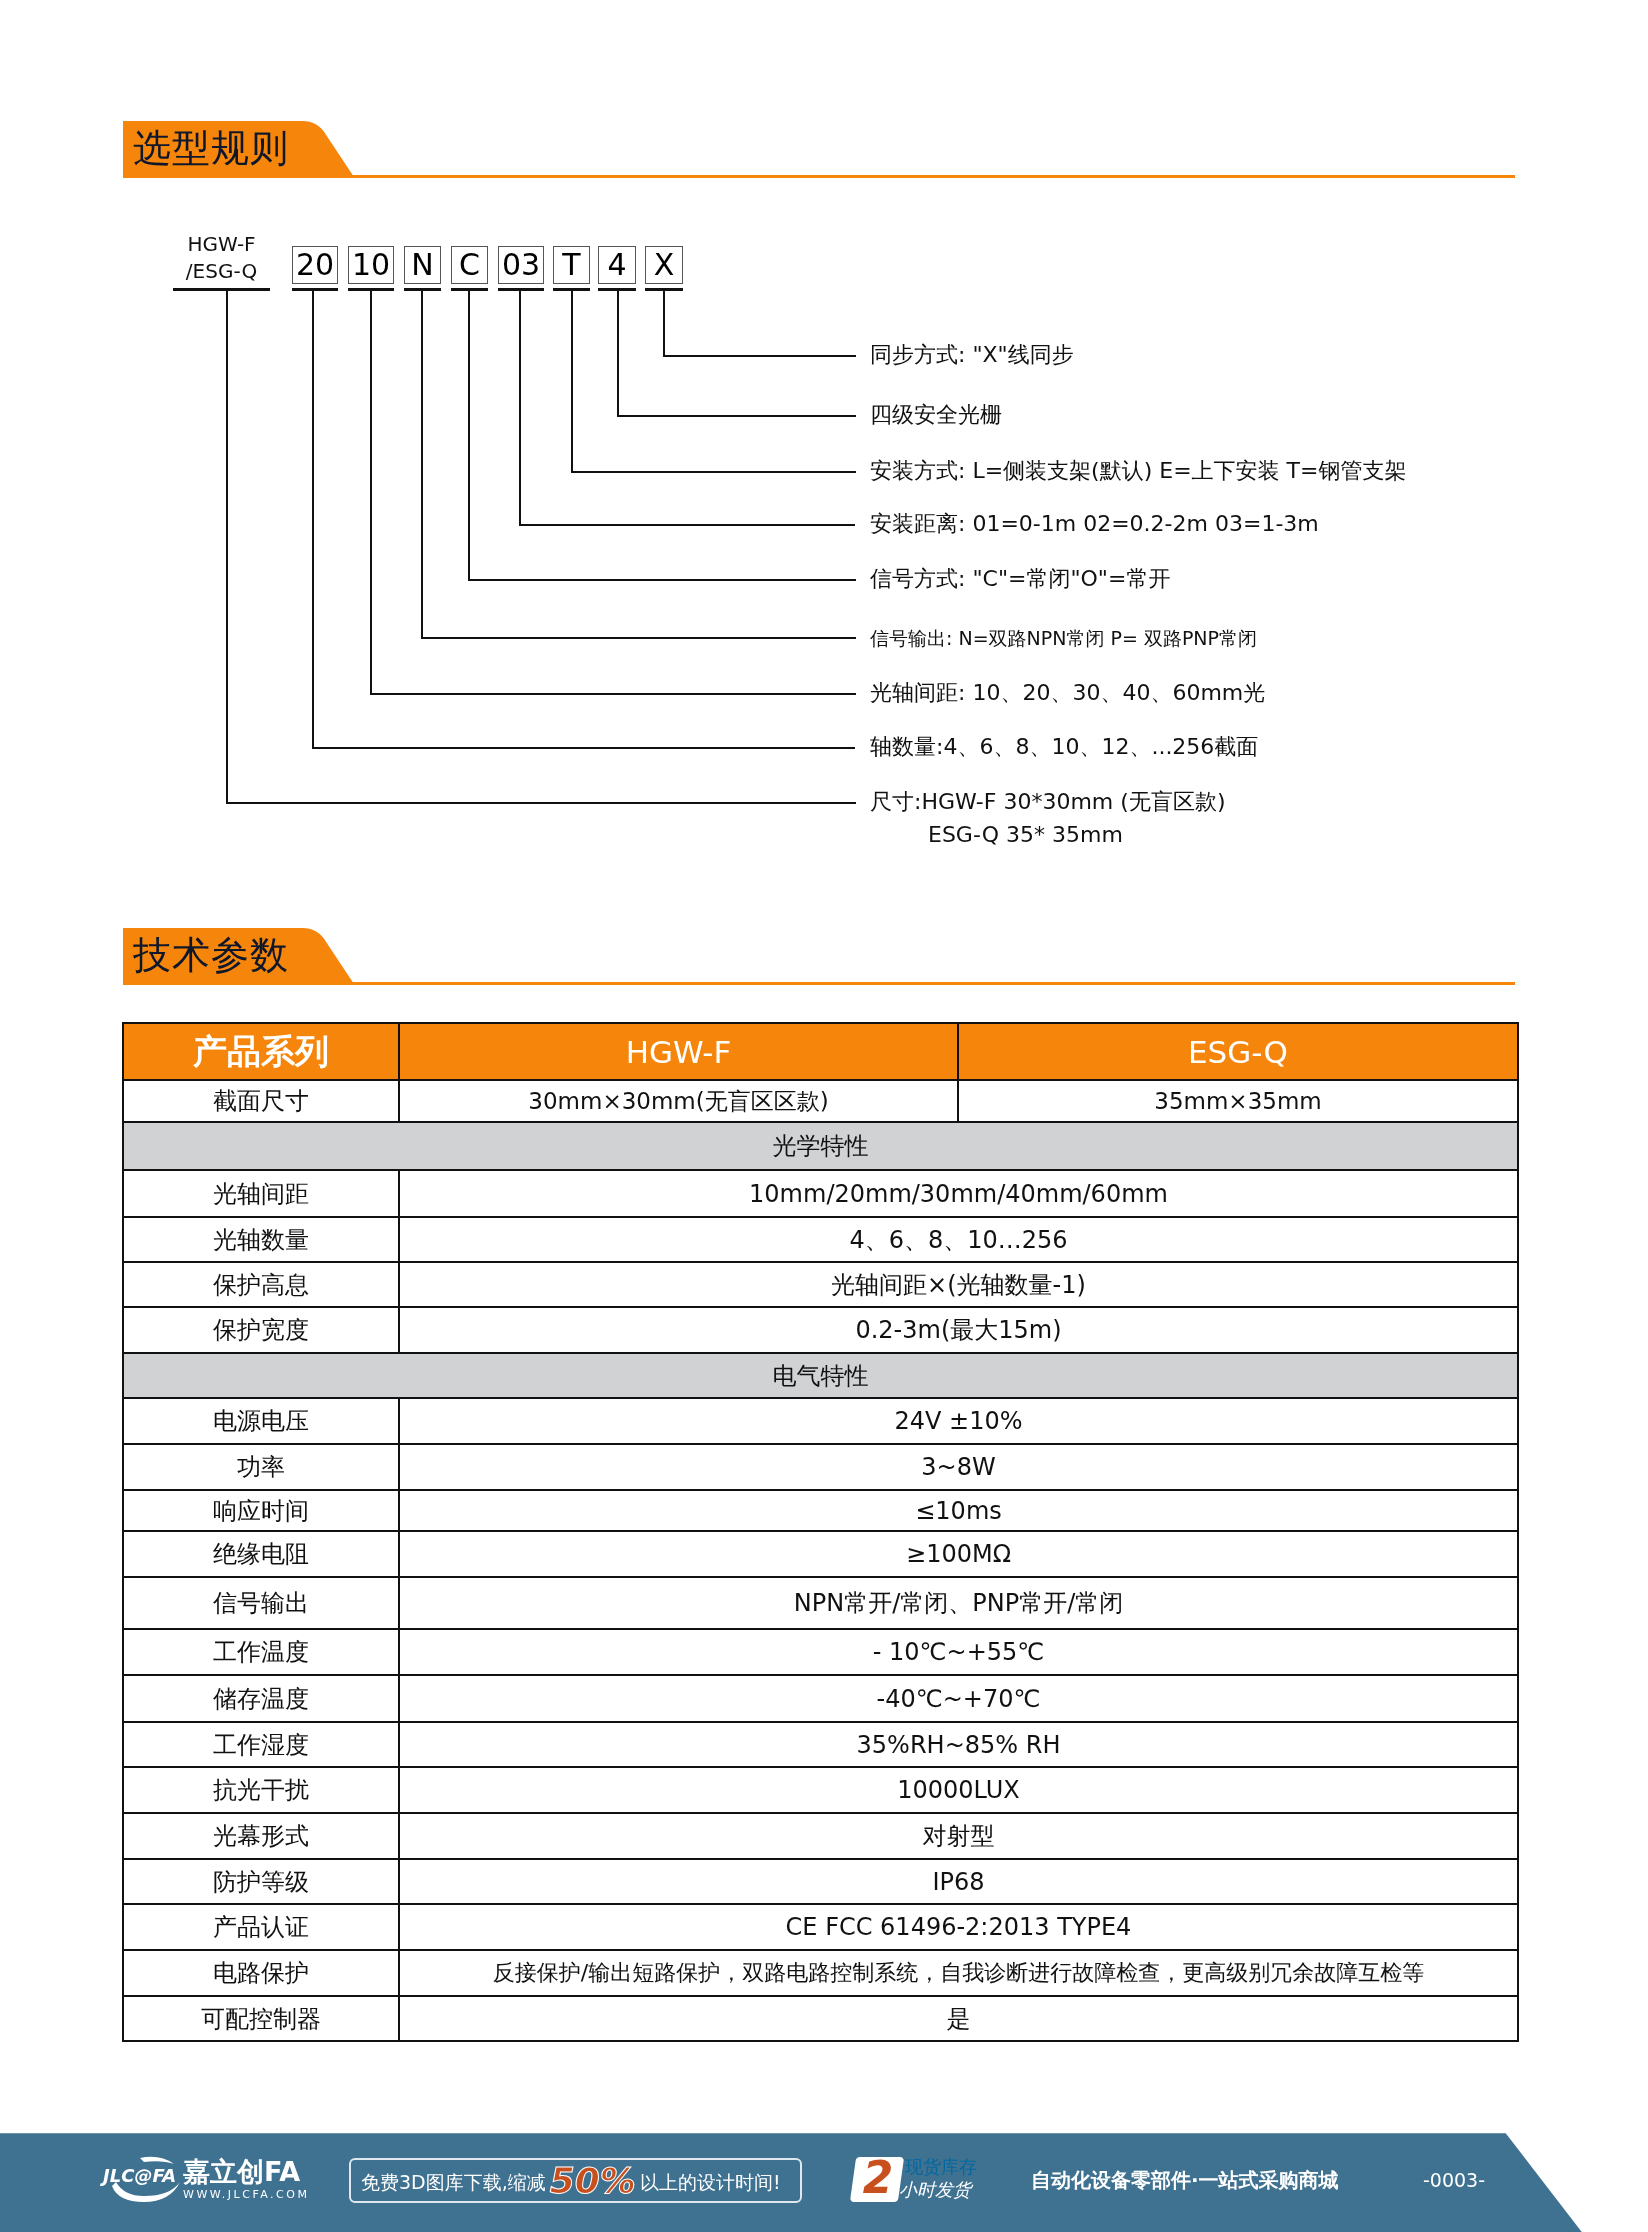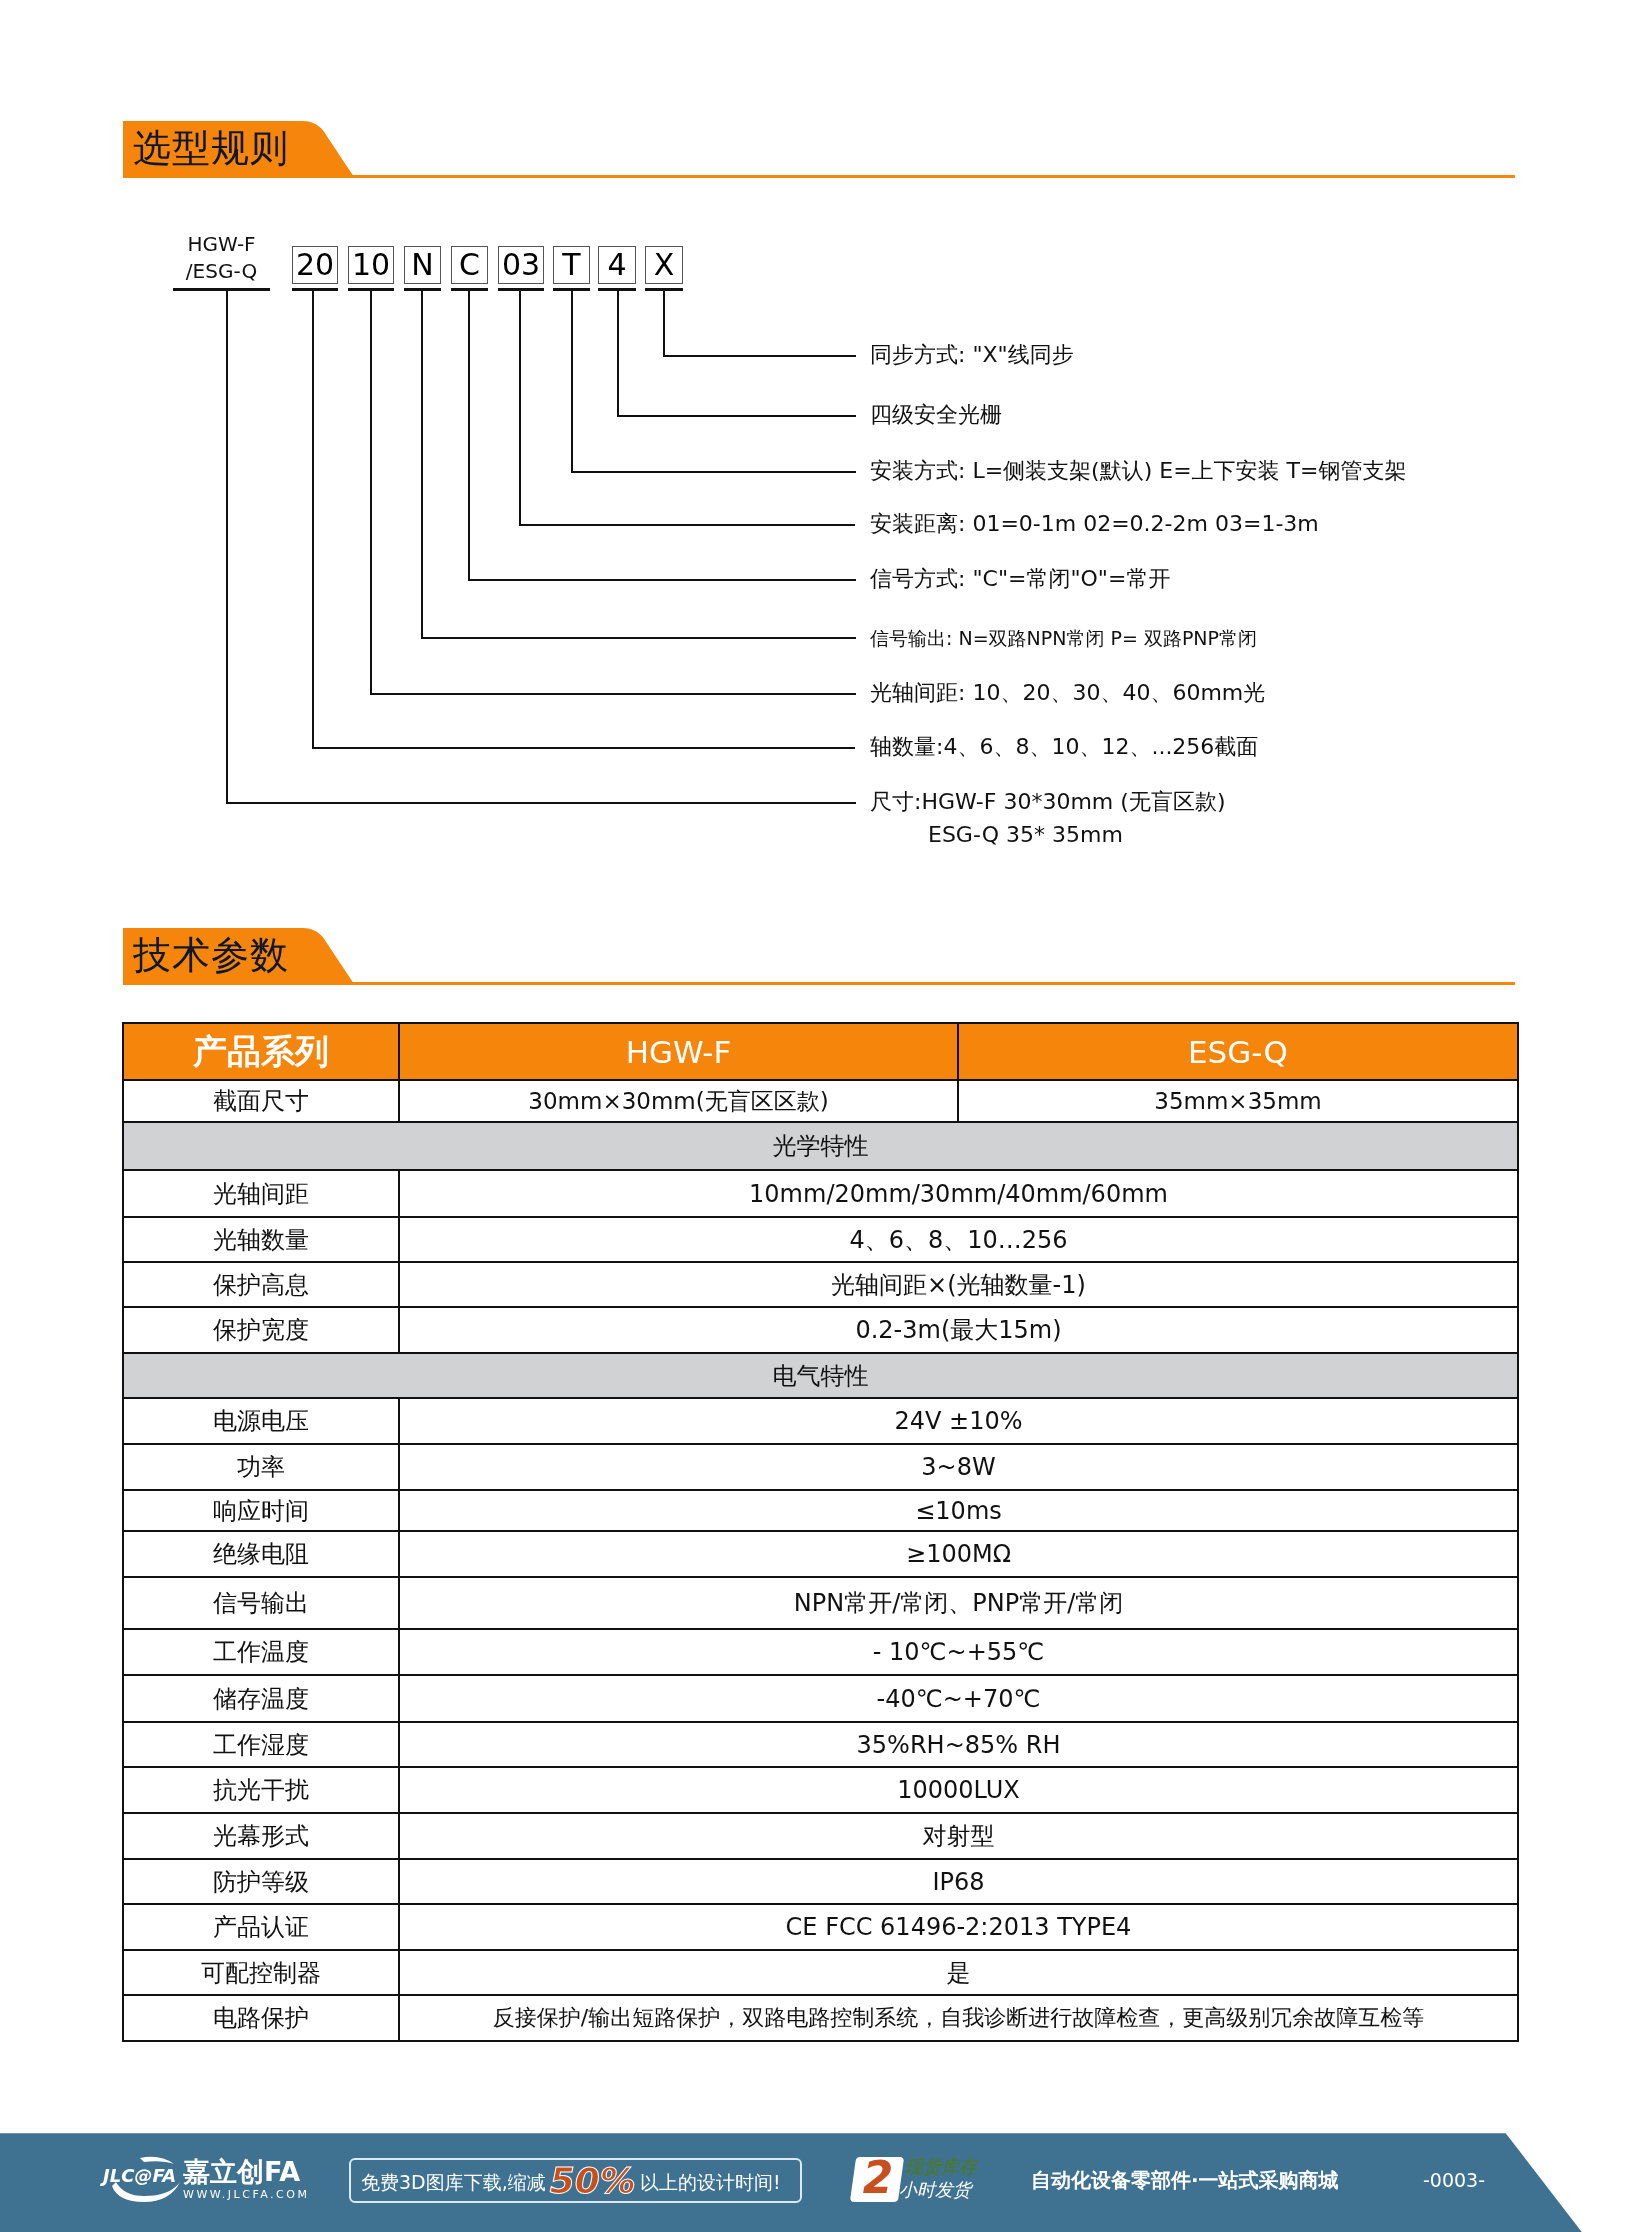--- a/index.html
+++ b/index.html
@@ -189,27 +189,27 @@
         <td colspan="2">对射型</td>
       </tr>
   <tr style="height:45px;">
         <td>防护等级</td>
         <td colspan="2">IP68</td>
       </tr>
   <tr style="height:46px;">
         <td>产品认证</td>
         <td colspan="2">CE FCC 61496-2:2013 TYPE4</td>
       </tr>
+  <tr style="height:46px;">
+        <td>电路保护</td>
+        <td colspan="2" style="font-size:22px;">反接保护/输出短路保护，双路电路控制系统，自我诊断进行故障检查，更高级别冗余故障互检等</td>
+      </tr>
   <tr style="height:45px;">
         <td>可配控制器</td>
         <td colspan="2">是</td>
-      </tr>
-  <tr style="height:46px;">
-        <td>电路保护</td>
-        <td colspan="2" style="font-size:22px;">反接保护/输出短路保护，双路电路控制系统，自我诊断进行故障检查，更高级别冗余故障互检等</td>
       </tr>
 </tbody>
   </table>
 
 <div class="footer">
   <svg class="bg" width="1649" height="100" viewBox="0 0 1657 100">
     <polygon points="0,0 1513,0 1590,100 0,100" fill="#3f7191"></polygon>
   </svg>
 </div>
 
@@ -222,18 +222,18 @@
 <div class="abs" style="left:103px; top:2165px; font-size:18px; font-weight:bold; font-style:italic; color:#fff; white-space:nowrap;">JLC@FA</div>
 <div class="abs" style="left:183px; top:2157px; font-size:27px; font-weight:bold; color:#fff; white-space:nowrap; line-height:30px;">嘉立创FA</div>
 <div class="abs" style="left:183px; top:2188px; font-size:11px; letter-spacing:2.5px; color:#fff; white-space:nowrap;">WWW.JLCFA.COM</div>
 
 <div class="promo">
   <span style="margin-left:10px;">免费3D图库下载,缩减</span><span class="pct">50%</span><span>以上的设计时间!</span>
 </div>
 
 <div class="abs" style="left:853px; top:2157px; width:48px; height:45px; background:#fff; border-radius:4px; transform:skewX(-8deg);"></div>
 <div class="abs" style="left:858px; top:2152px; width:40px; text-align:center; font-size:44px; line-height:52px; font-weight:bold; font-style:italic; color:#c8501f;">2</div>
-<div class="abs" style="left:905px; top:2156px; font-size:18px; font-style:italic; color:#4d7c0f; line-height:22px; white-space:nowrap;">现货库存</div>
+<div class="abs" style="left:905px; top:2156px; font-size:18px; color:#0369a1; line-height:22px; white-space:nowrap;">现货库存</div>
 <div class="abs" style="left:899px; top:2179px; font-size:18px; font-style:italic; color:#fff; line-height:22px; white-space:nowrap;">小时发货</div>
 
 <div class="abs" style="left:1031px; top:2167px; font-size:20px; font-weight:bold; color:#fff; white-space:nowrap; line-height:26px;">自动化设备零部件·一站式采购商城</div>
 <div class="abs" style="left:1423px; top:2167px; font-size:19px; color:#fff; white-space:nowrap; line-height:26px;">-0003-</div>
 
 
 </body></html>

